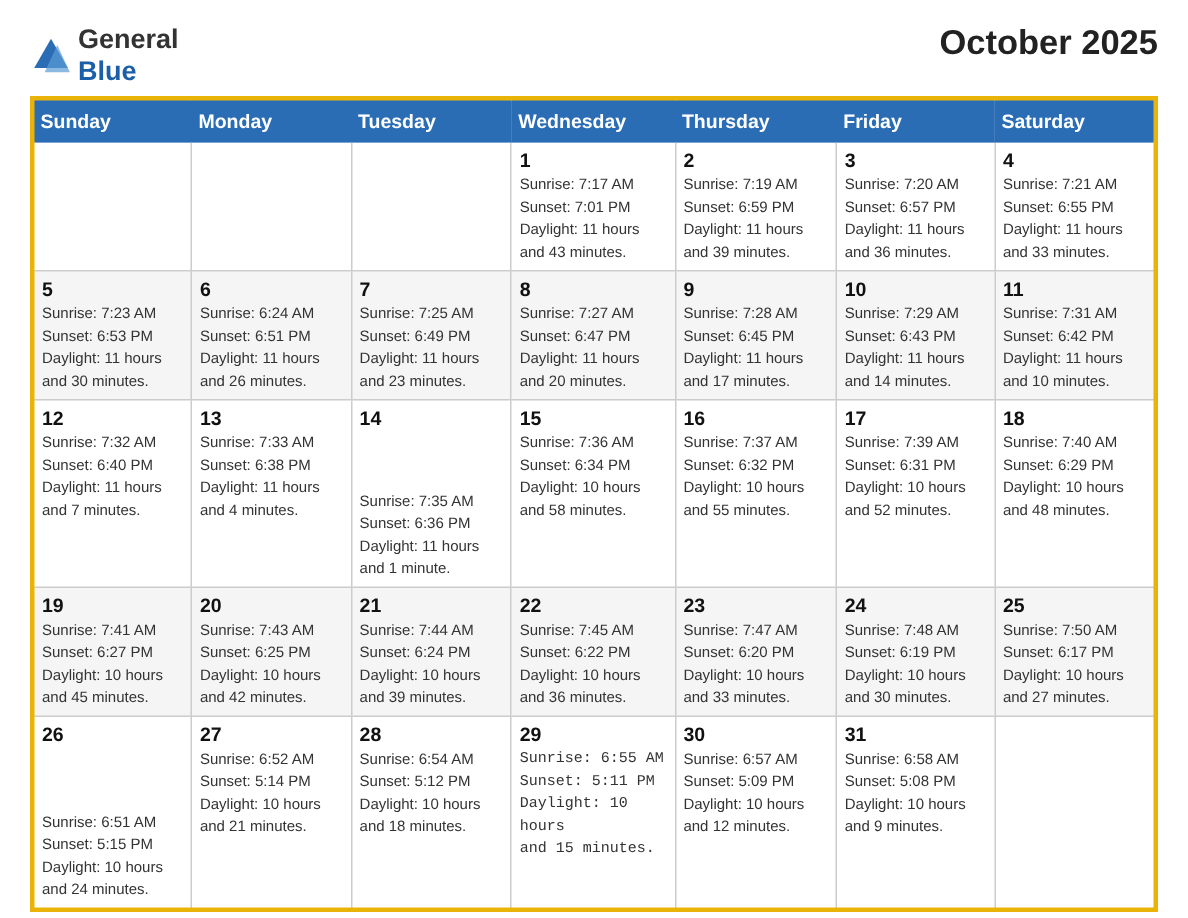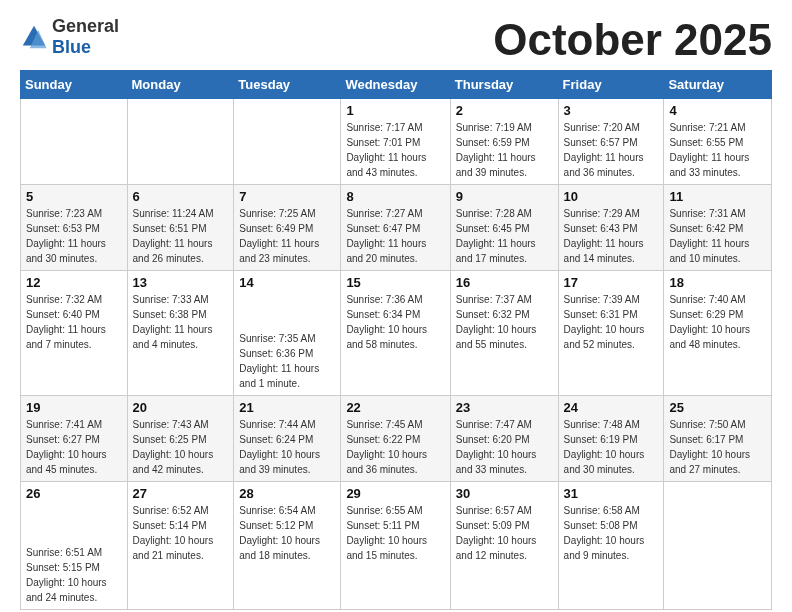--- a/index.html
+++ b/index.html
@@ -35,33 +35,33 @@
     }
     .logo-icon {
       width: 28px;
       height: 28px;
       margin-right: 4px;
     }
     .title-block {
       text-align: right;
     }
     .month-title {
-      font-size: 44px;
+      font-size: 23px;
       font-weight: bold;
       color: #222;
       line-height: 1.1;
     }
     .subtitle {
       font-size: 15px;
       color: #444;
     }
     .calendar {
       width: 100%;
       border-collapse: collapse;
-      border: 1px solid #eab308;
+      border: 3px solid #eab308;
       margin-top: 6px;
     }
     .calendar th {
       background-color: #2a6db5;
       color: #fff;
       font-size: 13px;
       font-weight: bold;
       padding: 6px 4px;
       text-align: left;
       border: 1px solid #2a6db5;
@@ -163,21 +163,21 @@
         <tr>
           <td>
             <div class="day-number">5</div>
             <div class="day-info" style="white-space: pre-line;">Sunrise: 7:23 AM
 Sunset: 6:53 PM
 Daylight: 11 hours
 and 30 minutes.</div>
           </td>
           <td>
             <div class="day-number">6</div>
-            <div class="day-info" style="white-space: pre-line;">Sunrise: 11:24 AM
+            <div class="day-info" style="white-space: pre-line;">Sunrise: 6:24 AM
 Sunset: 6:51 PM
 Daylight: 11 hours
 and 26 minutes.</div>
           </td>
           <td>
             <div class="day-number">7</div>
             <div class="day-info" style="white-space: pre-line;">Sunrise: 7:25 AM
 Sunset: 6:49 PM
 Daylight: 11 hours
 and 23 minutes.</div>
@@ -330,21 +330,21 @@
           </td>
           <td>
             <div class="day-number">28</div>
             <div class="day-info" style="white-space: pre-line;">Sunrise: 6:54 AM
 Sunset: 5:12 PM
 Daylight: 10 hours
 and 18 minutes.</div>
           </td>
           <td>
             <div class="day-number">29</div>
-            <div class="day-info" style="white-space: pre-line;">Sunrise: 6:55 AM
+            <div class="day-info" style="white-space: pre-line; font-family: Liberation Mono, monospace;">Sunrise: 6:55 AM
 Sunset: 5:11 PM
 Daylight: 10 hours
 and 15 minutes.</div>
           </td>
           <td>
             <div class="day-number">30</div>
             <div class="day-info" style="white-space: pre-line;">Sunrise: 6:57 AM
 Sunset: 5:09 PM
 Daylight: 10 hours
 and 12 minutes.</div>

